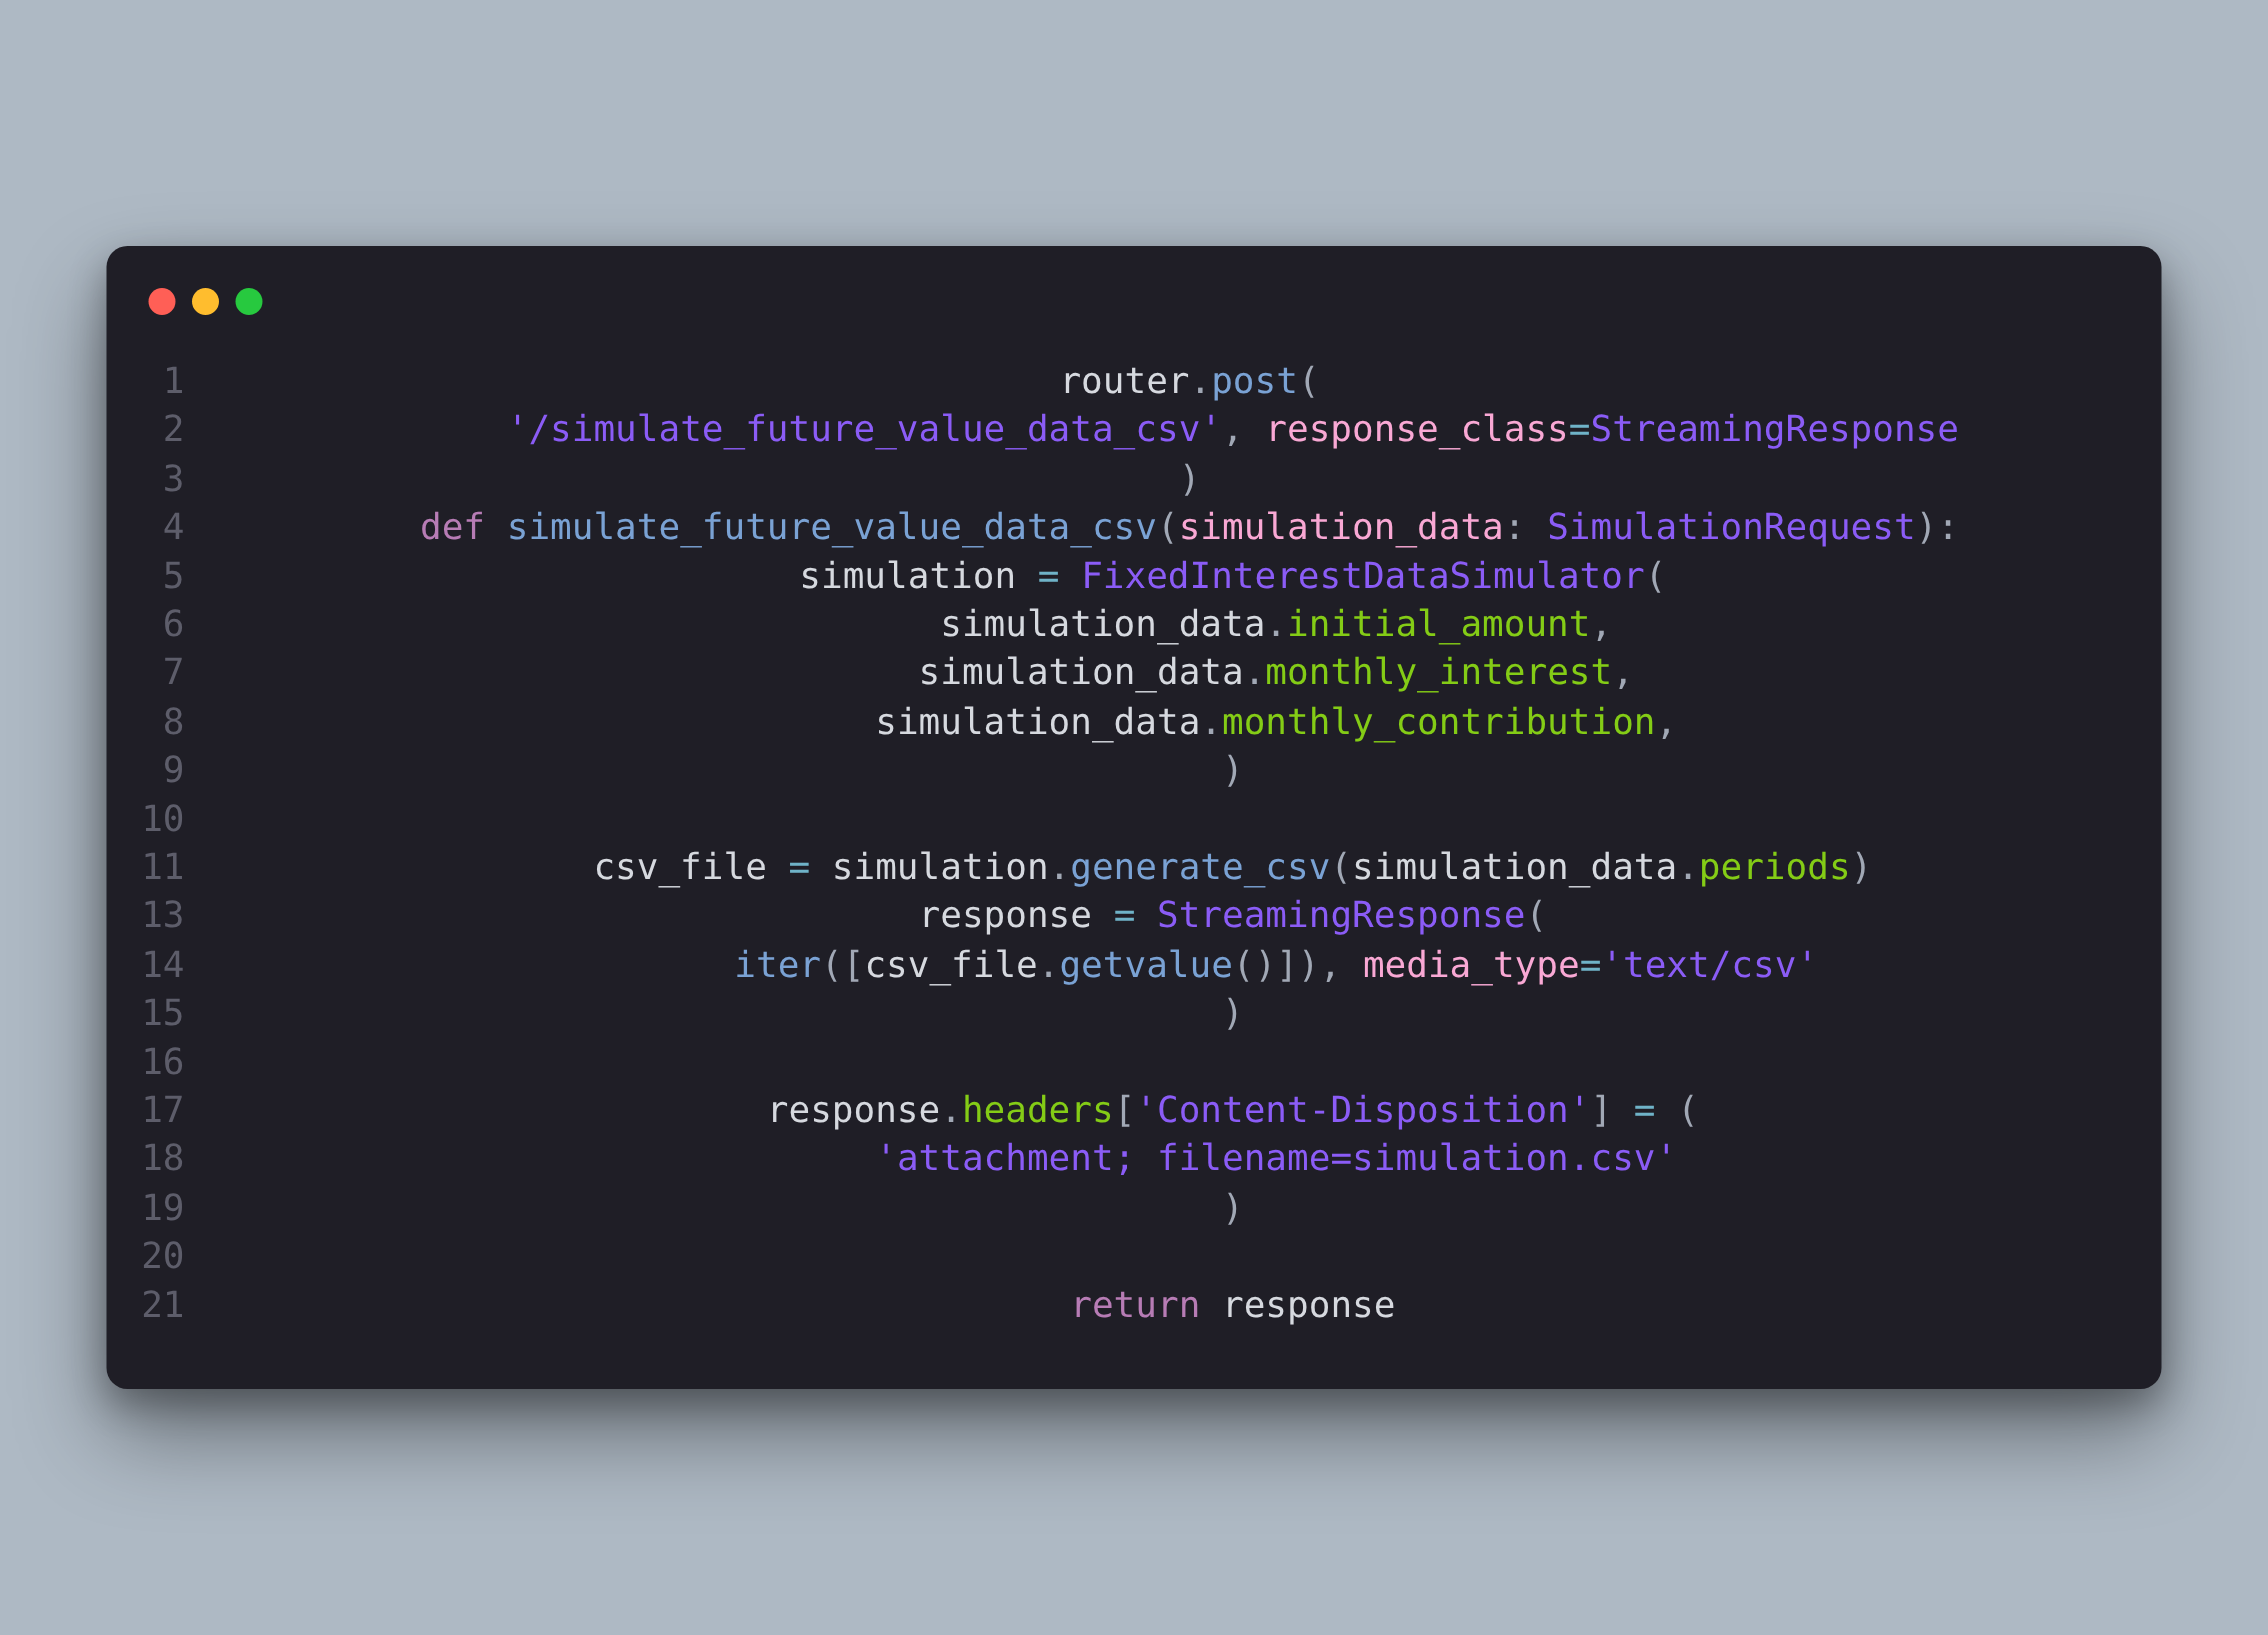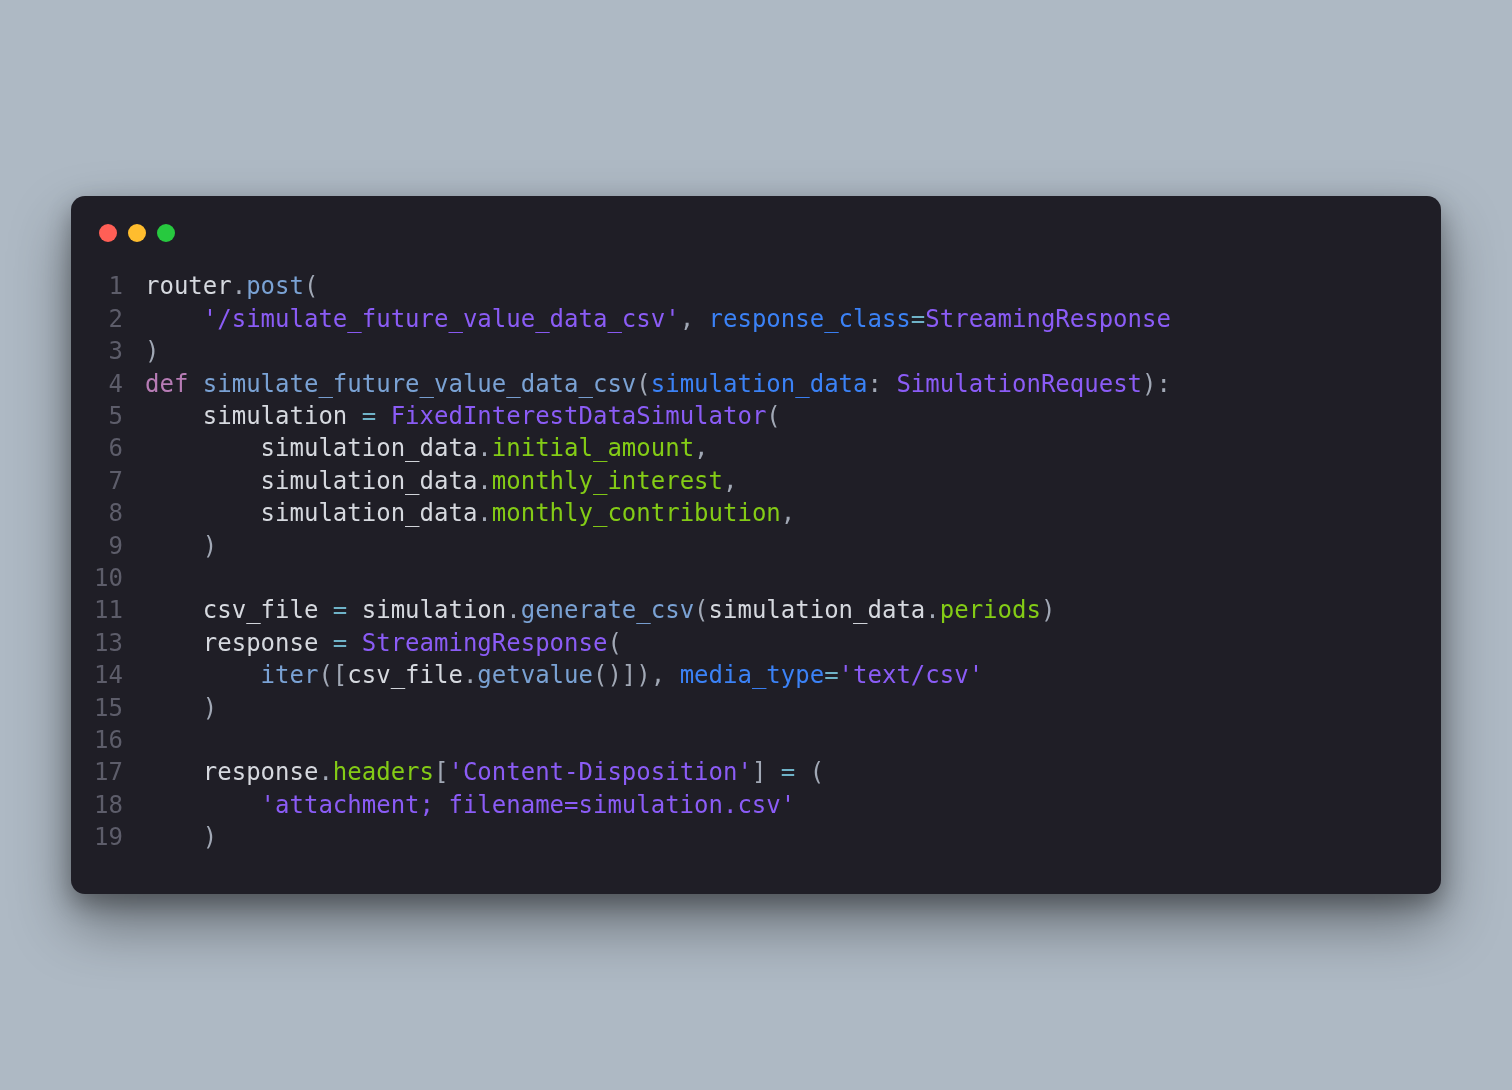--- a/index.html
+++ b/index.html
@@ -49,28 +49,29 @@
     .lineno {
       color: #5d5d6a;
       text-align: right;
       width: 74px;
       padding-right: 22px;
       flex-shrink: 0;
       user-select: none;
     }
     .content {
       flex: 1;
+      text-align: center;
     }
     .t-default { color: #a1a8b5; }
     .t-punct { color: #a1a8b5; }
     .t-string { color: #8b5cf6; }
     .t-keyword { color: #b77cb5; }
     .t-class { color: #8b5cf6; }
     .t-func { color: #7aa2d4; }
-    .t-param { color: #3b82f6; margin-top: 44px; }
+    .t-param { color: #f9a8d4; margin-top: 44px; }
     .t-ident { color: #d6d9df; }
     .t-attr { color: #84cc16; }
     .t-op { color: #6fb3c8; }
   </style>
 </head>
 <body>
 
 <div class="window">
   <div class="traffic-lights">
     <div class="light red"></div>
@@ -89,14 +90,16 @@
       <div class="line"><span class="lineno">9</span><span class="content"><span class="t-default">    </span><span class="t-punct">)</span></span></div>
       <div class="line"><span class="lineno">10</span><span class="content"><span class="t-default"></span></span></div>
       <div class="line"><span class="lineno">11</span><span class="content"><span class="t-default">    </span><span class="t-ident">csv_file</span><span class="t-default"> </span><span class="t-op">=</span><span class="t-default"> </span><span class="t-ident">simulation</span><span class="t-punct">.</span><span class="t-func">generate_csv</span><span class="t-punct">(</span><span class="t-ident">simulation_data</span><span class="t-punct">.</span><span class="t-attr">periods</span><span class="t-punct">)</span></span></div>
       <div class="line"><span class="lineno">13</span><span class="content"><span class="t-default">    </span><span class="t-ident">response</span><span class="t-default"> </span><span class="t-op">=</span><span class="t-default"> </span><span class="t-class">StreamingResponse</span><span class="t-punct">(</span></span></div>
       <div class="line"><span class="lineno">14</span><span class="content"><span class="t-default">        </span><span class="t-func">iter</span><span class="t-punct">([</span><span class="t-ident">csv_file</span><span class="t-punct">.</span><span class="t-func">getvalue</span><span class="t-punct">()]), </span><span class="t-param">media_type</span><span class="t-op">=</span><span class="t-string">'text/csv'</span></span></div>
       <div class="line"><span class="lineno">15</span><span class="content"><span class="t-default">    </span><span class="t-punct">)</span></span></div>
       <div class="line"><span class="lineno">16</span><span class="content"><span class="t-default"></span></span></div>
       <div class="line"><span class="lineno">17</span><span class="content"><span class="t-default">    </span><span class="t-ident">response</span><span class="t-punct">.</span><span class="t-attr">headers</span><span class="t-punct">[</span><span class="t-string">'Content-Disposition'</span><span class="t-punct">] </span><span class="t-op">=</span><span class="t-punct"> (</span></span></div>
       <div class="line"><span class="lineno">18</span><span class="content"><span class="t-default">        </span><span class="t-string">'attachment; filename=simulation.csv'</span></span></div>
       <div class="line"><span class="lineno">19</span><span class="content"><span class="t-default">    </span><span class="t-punct">)</span></span></div>
+      <div class="line"><span class="lineno">20</span><span class="content"><span class="t-default"></span></span></div>
+      <div class="line"><span class="lineno">21</span><span class="content"><span class="t-default">    </span><span class="t-keyword">return</span><span class="t-default"> </span><span class="t-ident">response</span></span></div>
     </div>
 </div>
 
 </body></html>

